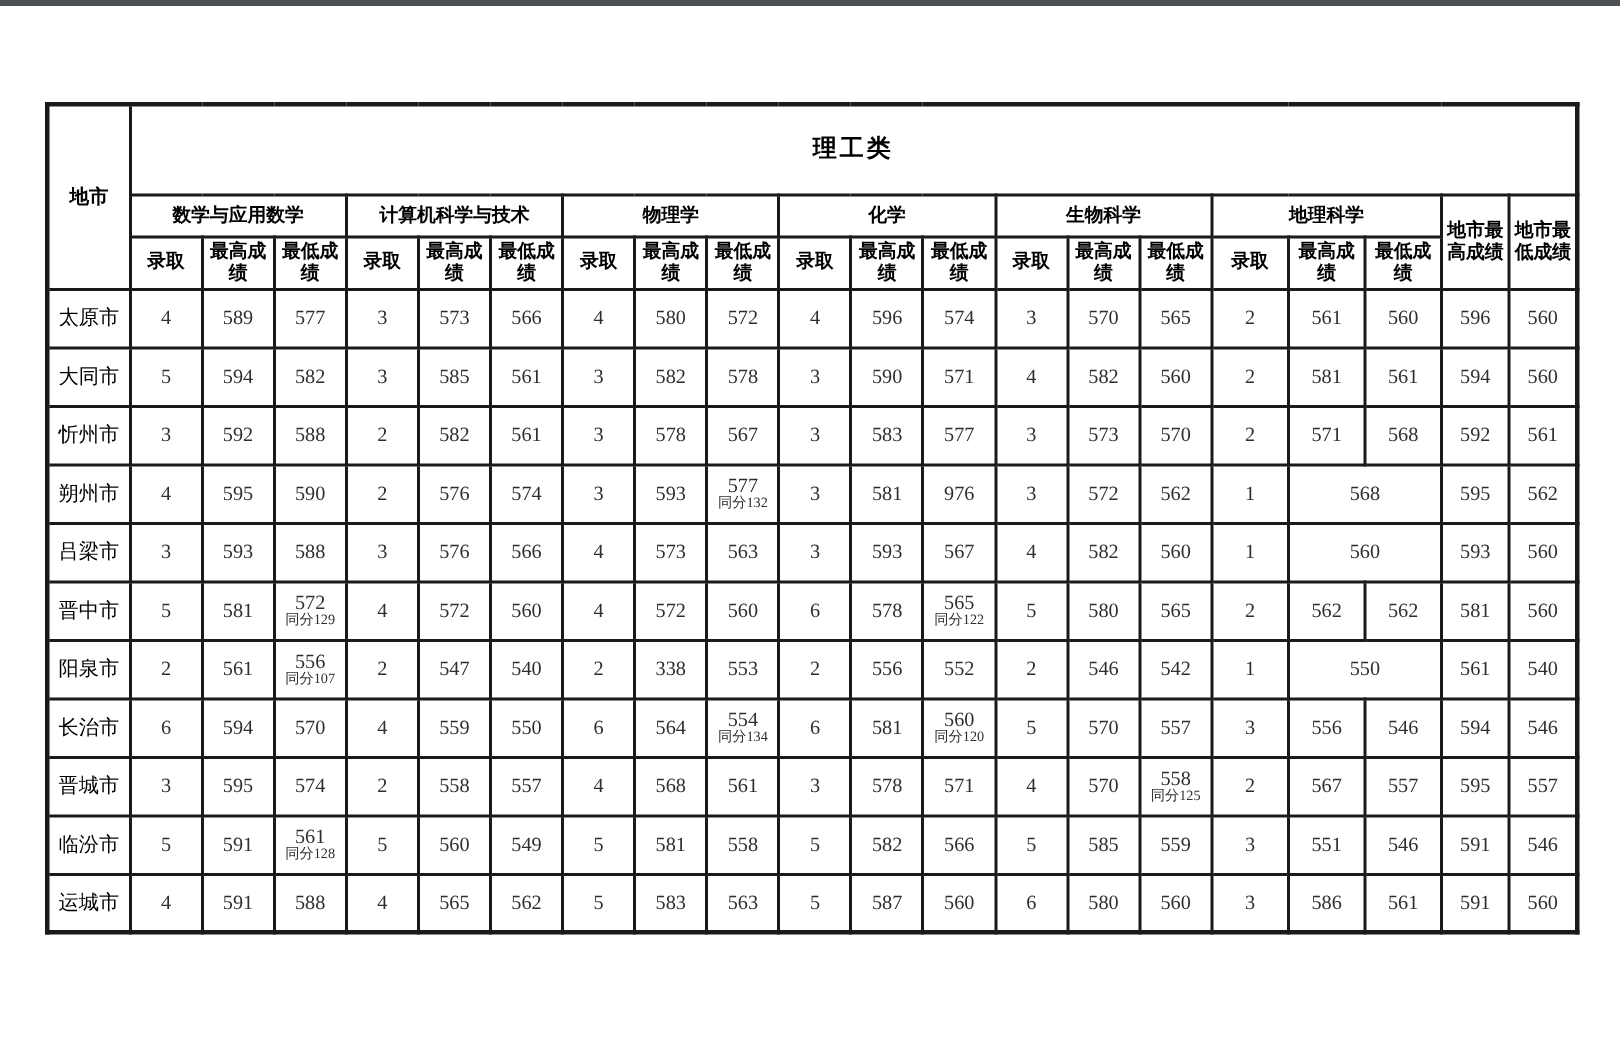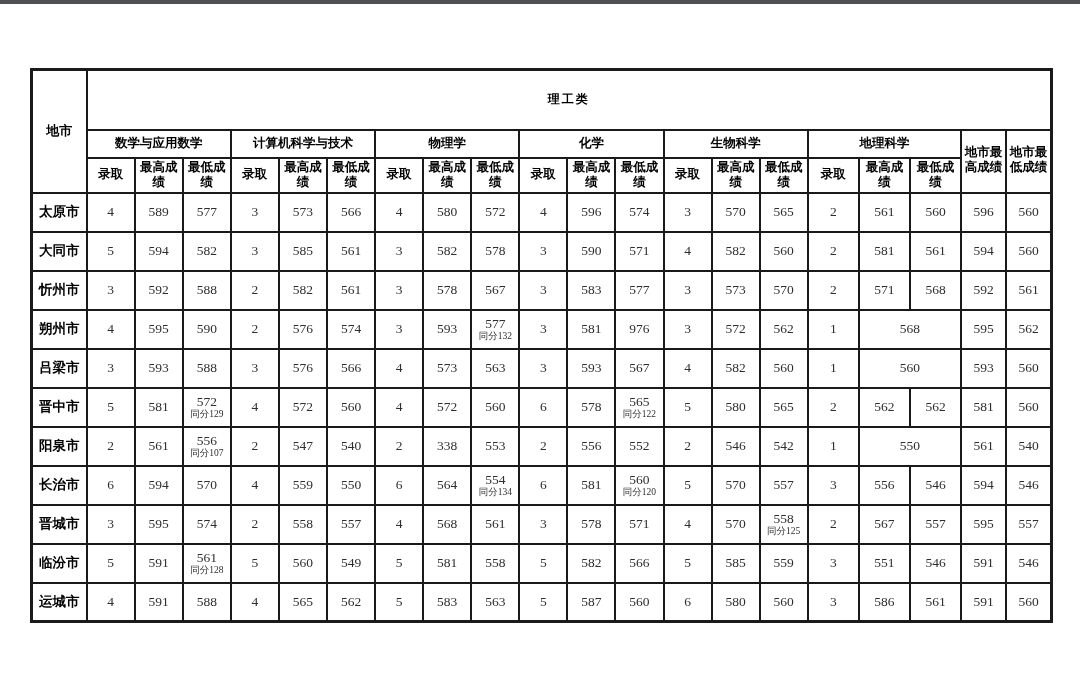--- a/index.html
+++ b/index.html
@@ -19,29 +19,29 @@
     background:#ffffff;
   }
   .score-table th,.score-table td{
     border:2px solid var(--border);
     text-align:center;vertical-align:middle;
     padding:1px 0;overflow:hidden;
   }
   .score-table th{
     font-size:12.5px;font-weight:bold;color:#000000;line-height:1.25;
   }
-  th.category{font-size:12px;letter-spacing:2px;}
+  th.category{font-size:16px;letter-spacing:2px;}
   th.corner{font-size:13px;}
-  th.agg{line-height:1.2;font-family:Liberation Mono, monospace;}
+  th.agg{line-height:1.2;}
   tr.r1{height:60px;}
   tr.r2{height:28px;}
   tr.r3{height:32px;}
   tbody tr{height:39px;}
   td.city{
-    font-size:13.5px;font-weight:bold;color:#000000;
+    font-size:13.5px;font-weight:normal;color:#000000;
   }
   td.num{
     font-family:"Liberation Serif","DejaVu Serif",serif;
     font-size:13.5px;color:#2e2e2e;
   }
   td.num .val{display:block;line-height:1.05;}
   td.num .note{
     display:block;font-size:9.5px;line-height:1.1;color:#2e2e2e;
     font-family:"Liberation Serif","DejaVu Serif",serif;
   }

